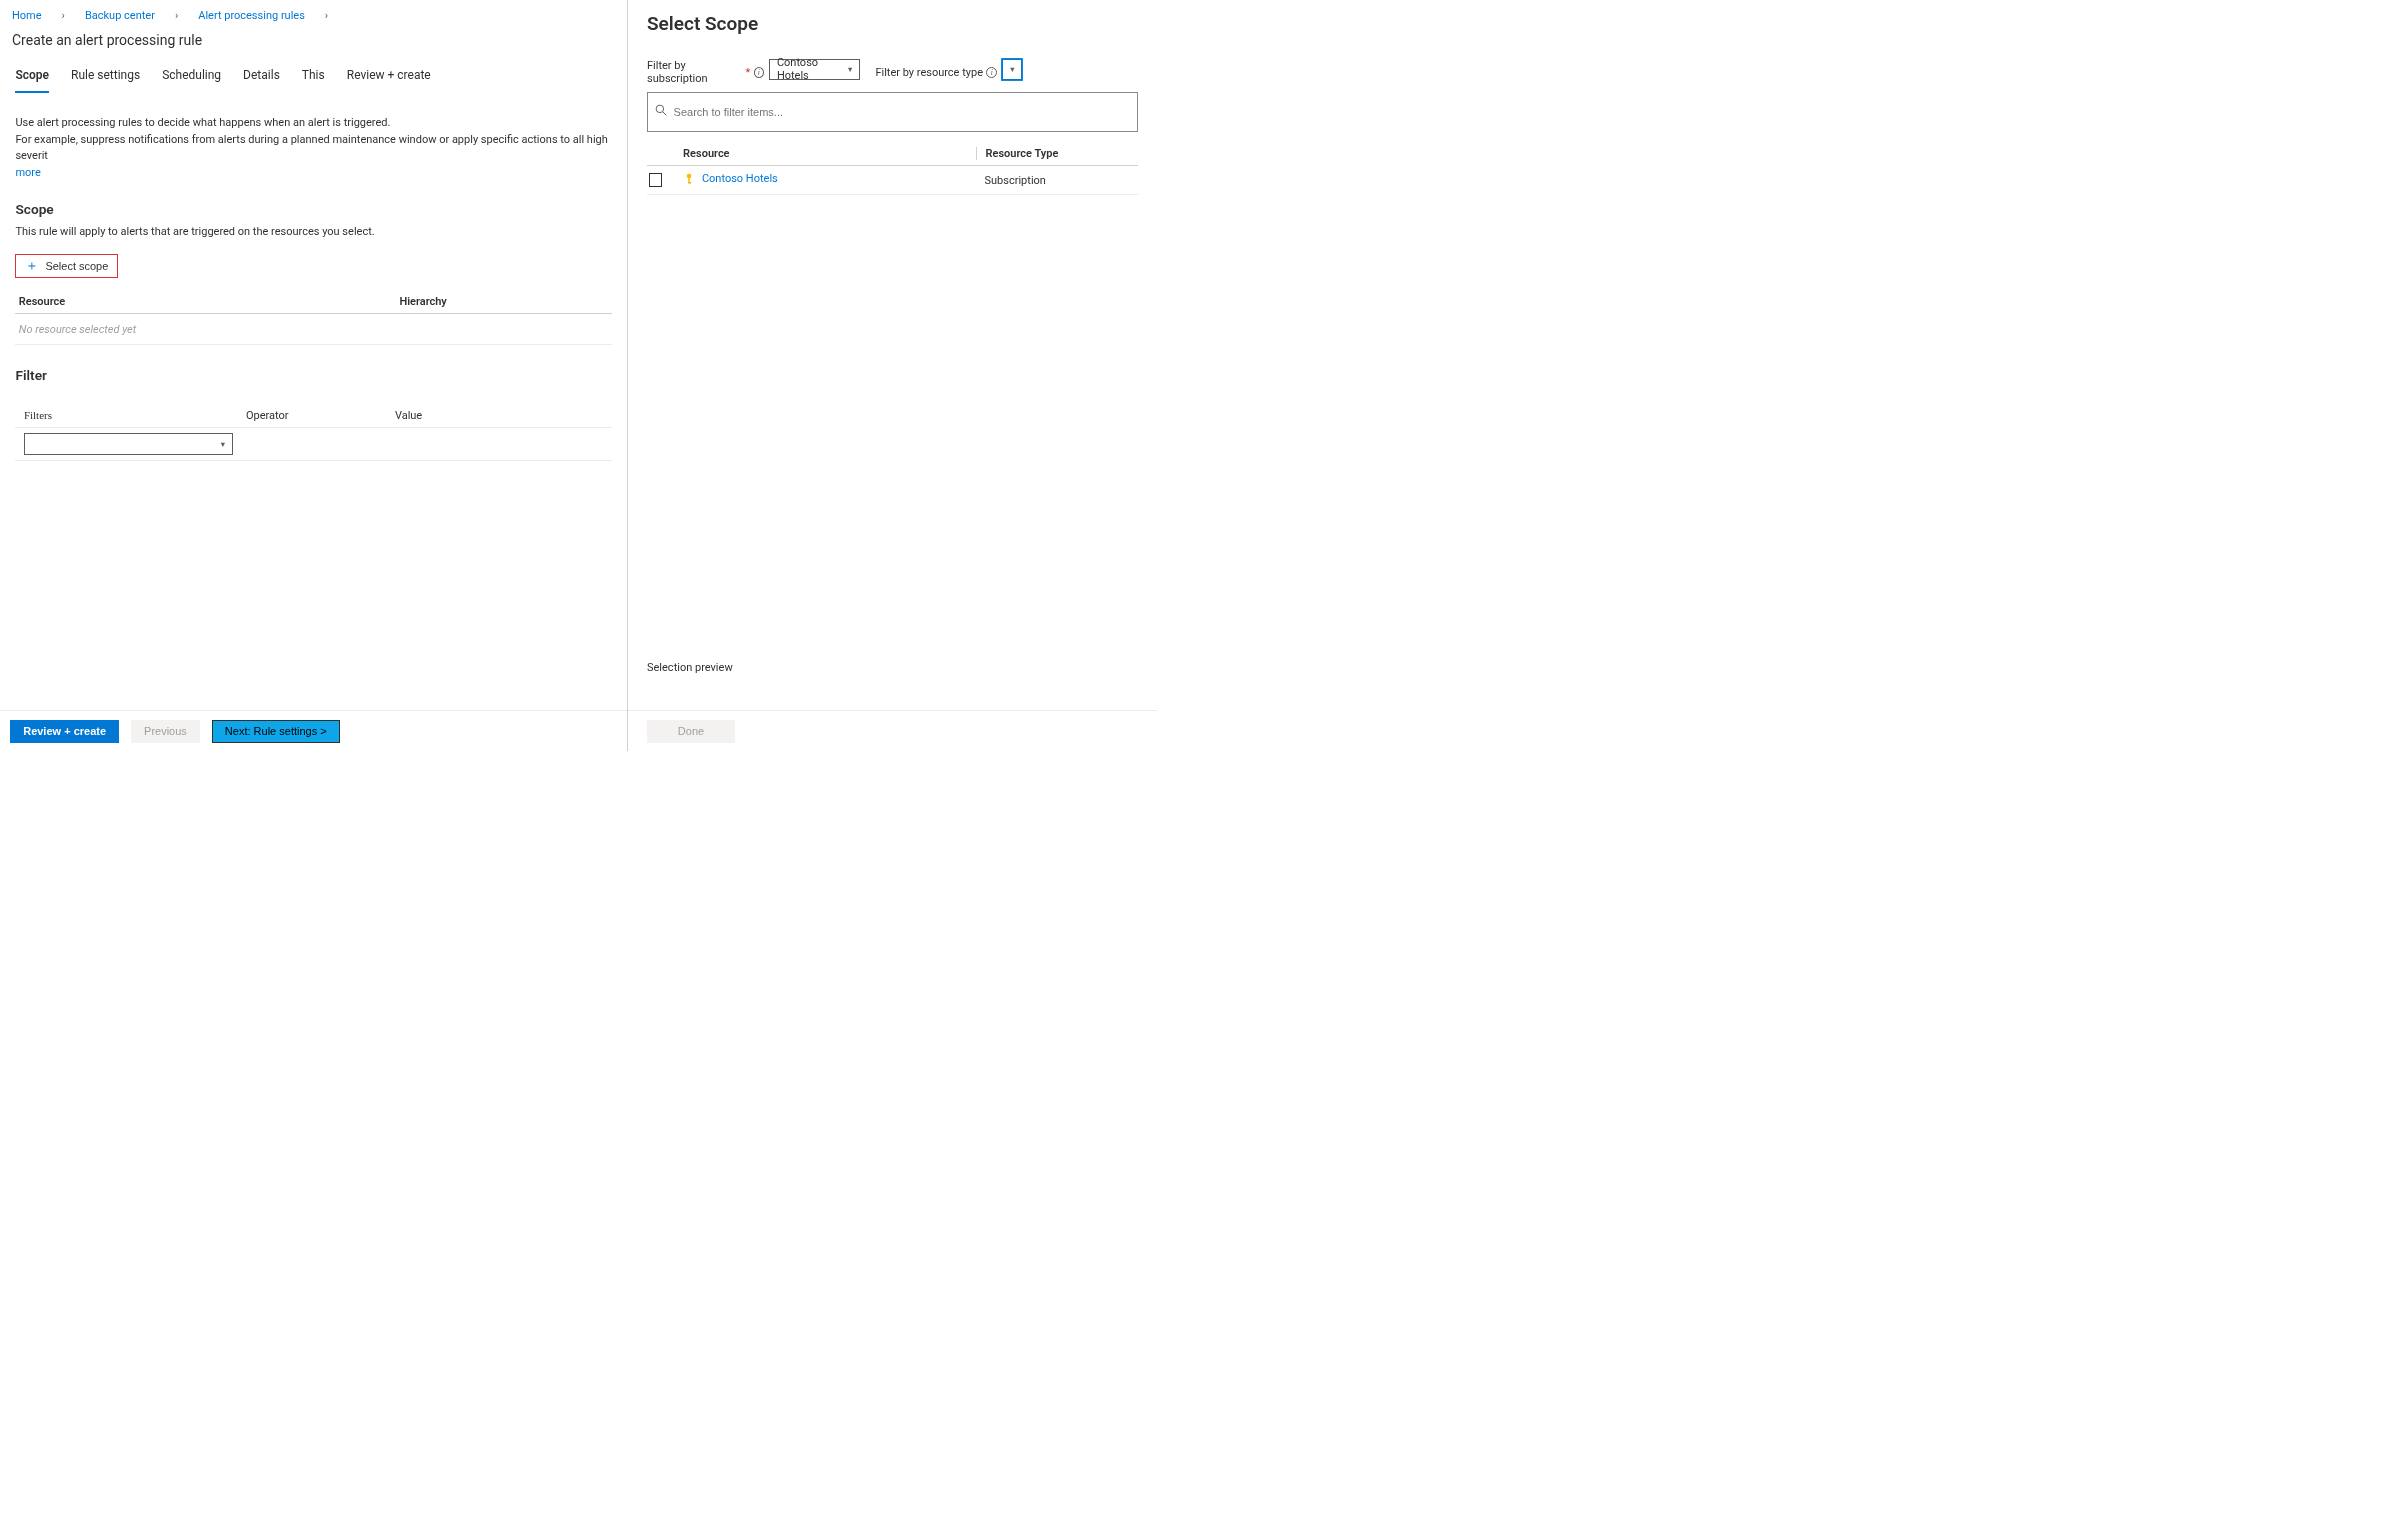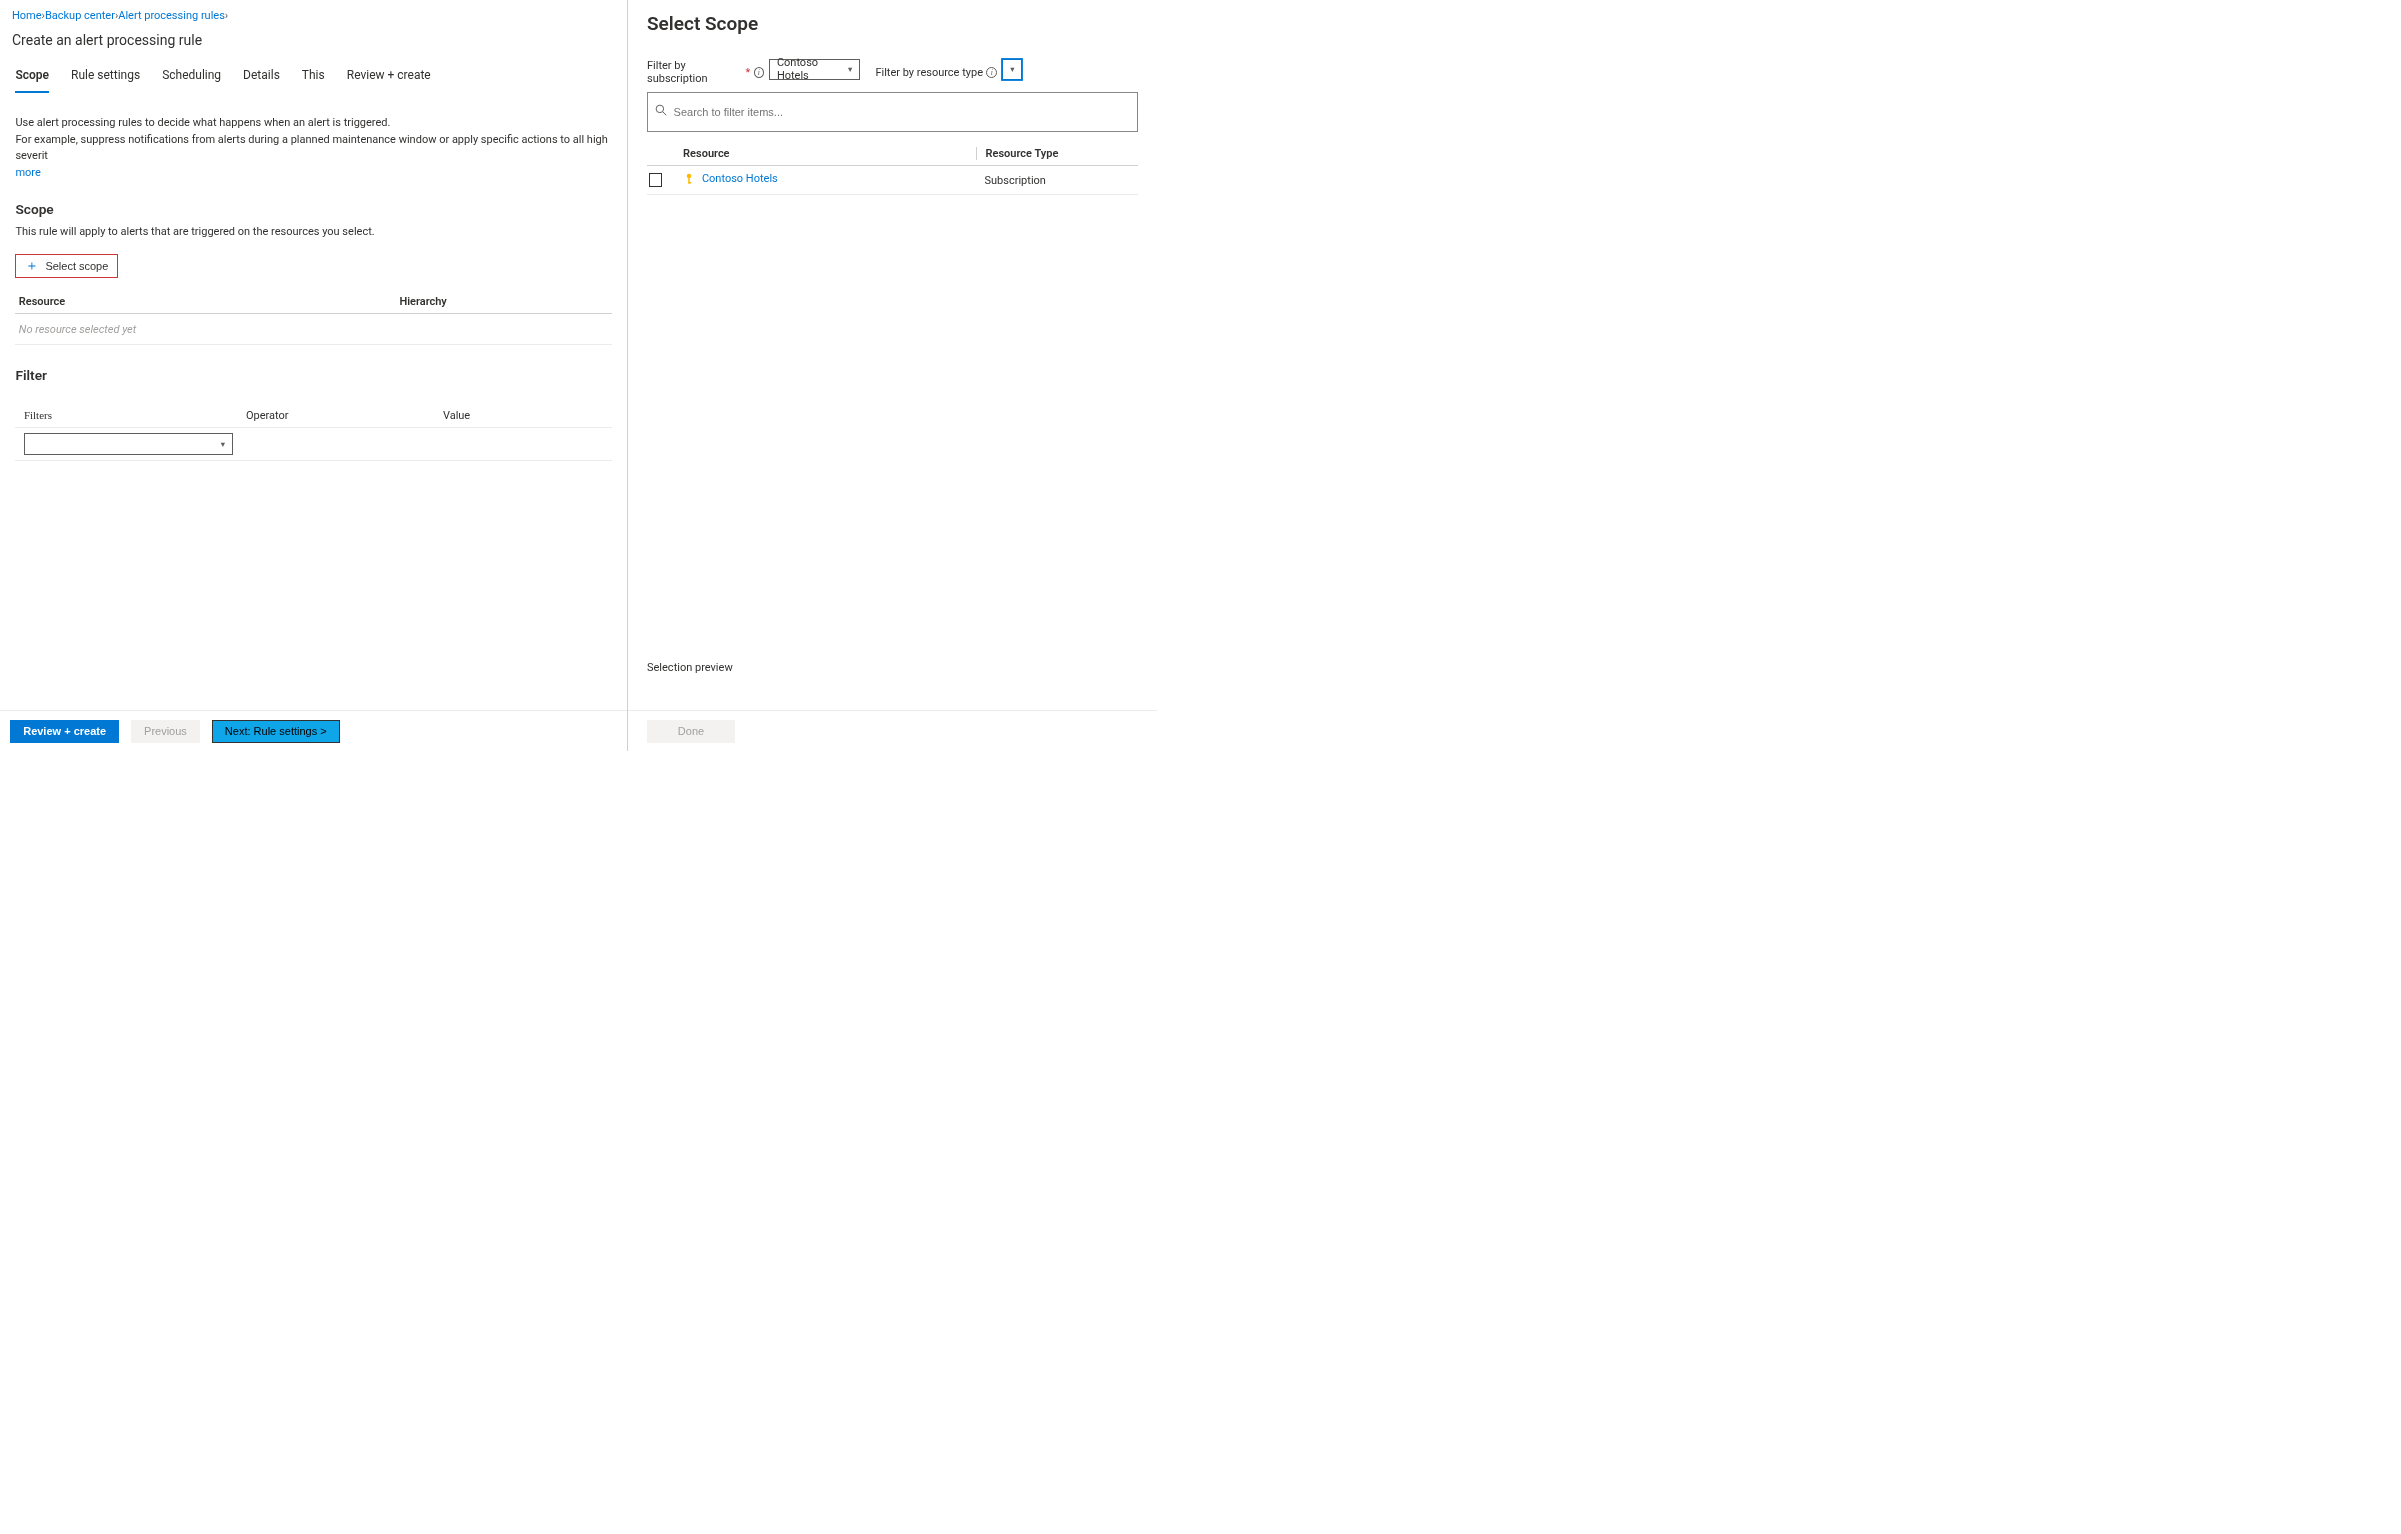--- a/index.html
+++ b/index.html
@@ -27,21 +27,21 @@
     display: flex;
     flex-direction: column;
   }
 
   
   .breadcrumb {
     padding: 8.5px 12px 3.4px 12px;
     font-size: 11px;
     display: flex;
     align-items: center;
-    gap: 0;
+    gap: 20px;
   }
   .breadcrumb a { color: #0078d4; text-decoration: none; cursor: pointer; }
   .breadcrumb .sep { color: #605e5c; }
   h1.page-title {
     font-size: 14px;
     font-weight: 400;
     padding: 6.8px 12px 15.4px 12px;
   }
 
   
@@ -103,21 +103,21 @@
     padding: 8.5px 3.4px;
     font-style: italic;
     color: #a19f9d;
     border-bottom: 0.9px solid #edebe9;
   }
 
   .filter-table { margin-top: 20.5px; width: 100%; }
   .filter-table .hdr { display: flex; padding: 5.1px 8.5px; font-size: 11px; }
   .fcol1 { flex: 0 0 222px; font-family: Liberation Serif, serif; }
   .fcol2 { flex: 0 0 149px; }
-  .fcol3 { flex: 1; margin-left: 48px; }
+  .fcol3 { flex: 1; }
   .filter-row {
     display: flex;
     padding: 5.1px 8.5px;
     border-top: 0.9px solid #edebe9;
     border-bottom: 0.9px solid #edebe9;
   }
   .dropdown {
     border: 0.9px solid #605e5c;
     background: #fff;
     height: 22px;

